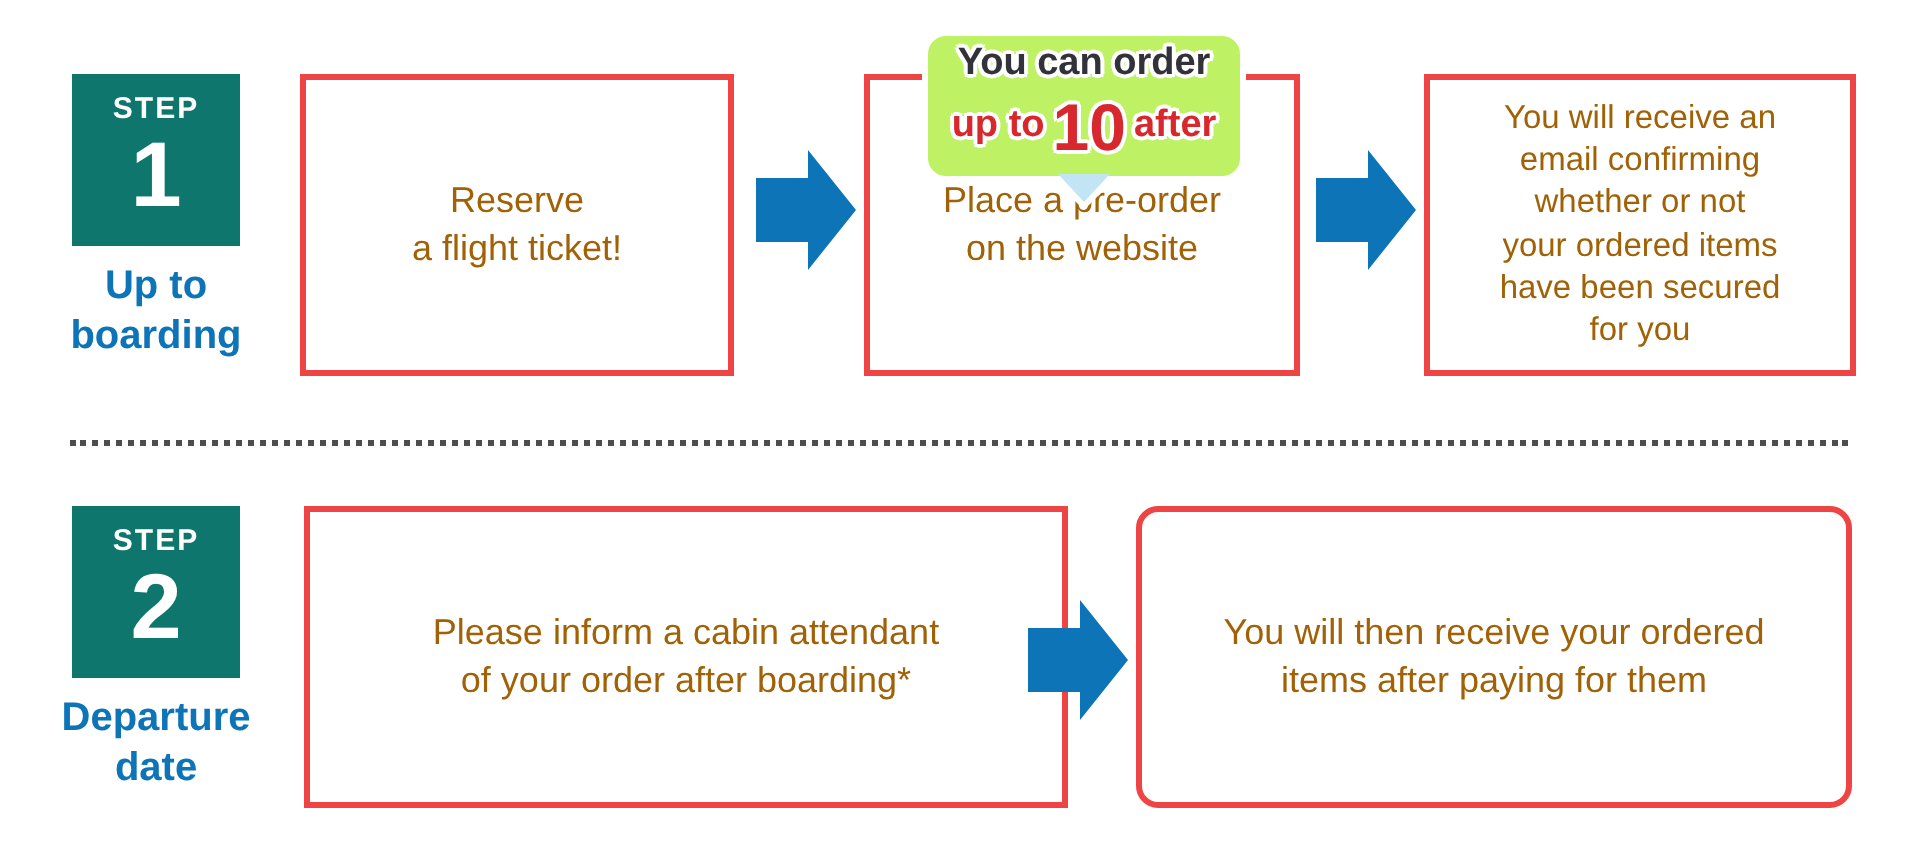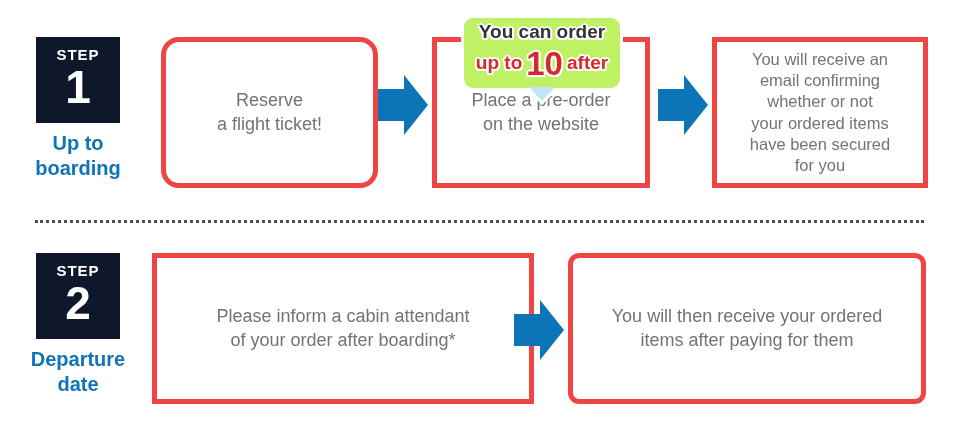--- a/index.html
+++ b/index.html
@@ -3,45 +3,45 @@
 <meta charset="utf-8">
 <style>
   html,body { margin:0; padding:0; background:#ffffff; }
   body { font-family:"Liberation Sans","DejaVu Sans",sans-serif; }
   .canvas {
     position:relative; width:960px; height:427px; background:#ffffff;
     overflow:hidden;
   }
   
   .badge {
-    position:absolute; width:84px; height:86px; background:#0f172a;
+    position:absolute; width:84px; height:86px; background:#0f766e;
     display:flex; flex-direction:column; align-items:center;
     color:#ffffff; font-weight:bold;
   }
   .badge .step-word { font-size:15px; margin-top:10px; letter-spacing:1px; line-height:1; }
   .badge .step-num  { font-size:46px; line-height:1; margin-top:2px; }
   .badge-1 { left:36px; top:37px; }
   .badge-2 { left:36px; top:253px; }
   
   .caption {
     position:absolute; left:0; width:156px; text-align:center;
     color:#0e74b8; font-weight:bold; font-size:20px; line-height:1.25;
     white-space:pre-line;
   }
   .caption-1 { top:131px; }
   .caption-2 { top:347px; }
   
   .pbox {
     position:absolute; box-sizing:border-box;
-    border:5px solid #ef4444; background:#ffffff;
+    border:3px solid #ef4444; background:#ffffff;
     display:flex; align-items:center; justify-content:center;
-    text-align:center; color:#737373; white-space:pre-line;
+    text-align:center; color:#a16207; white-space:pre-line;
     font-size:18px; line-height:1.33;
   }
-  .pbox-1 { left:161px; top:37px;  width:217px; height:151px;border-radius:18px; }
+  .pbox-1 { left:150px; top:37px;  width:217px; height:151px; }
   .pbox-2 { left:432px; top:37px;  width:218px; height:151px; }
   .pbox-3 { left:712px; top:37px;  width:216px; height:151px; font-size:16.5px; line-height:1.28; }
   .pbox-4 { left:152px; top:253px; width:382px; height:151px; }
   .pbox-5 { left:568px; top:253px; width:358px; height:151px;border-radius:11px; }
   
   .arrow { position:absolute; width:50px; height:60px; }
   .arrow-1 { left:378px; top:75px; }
   .arrow-2 { left:658px; top:75px; }
   .arrow-3 { left:514px; top:300px; }
   

